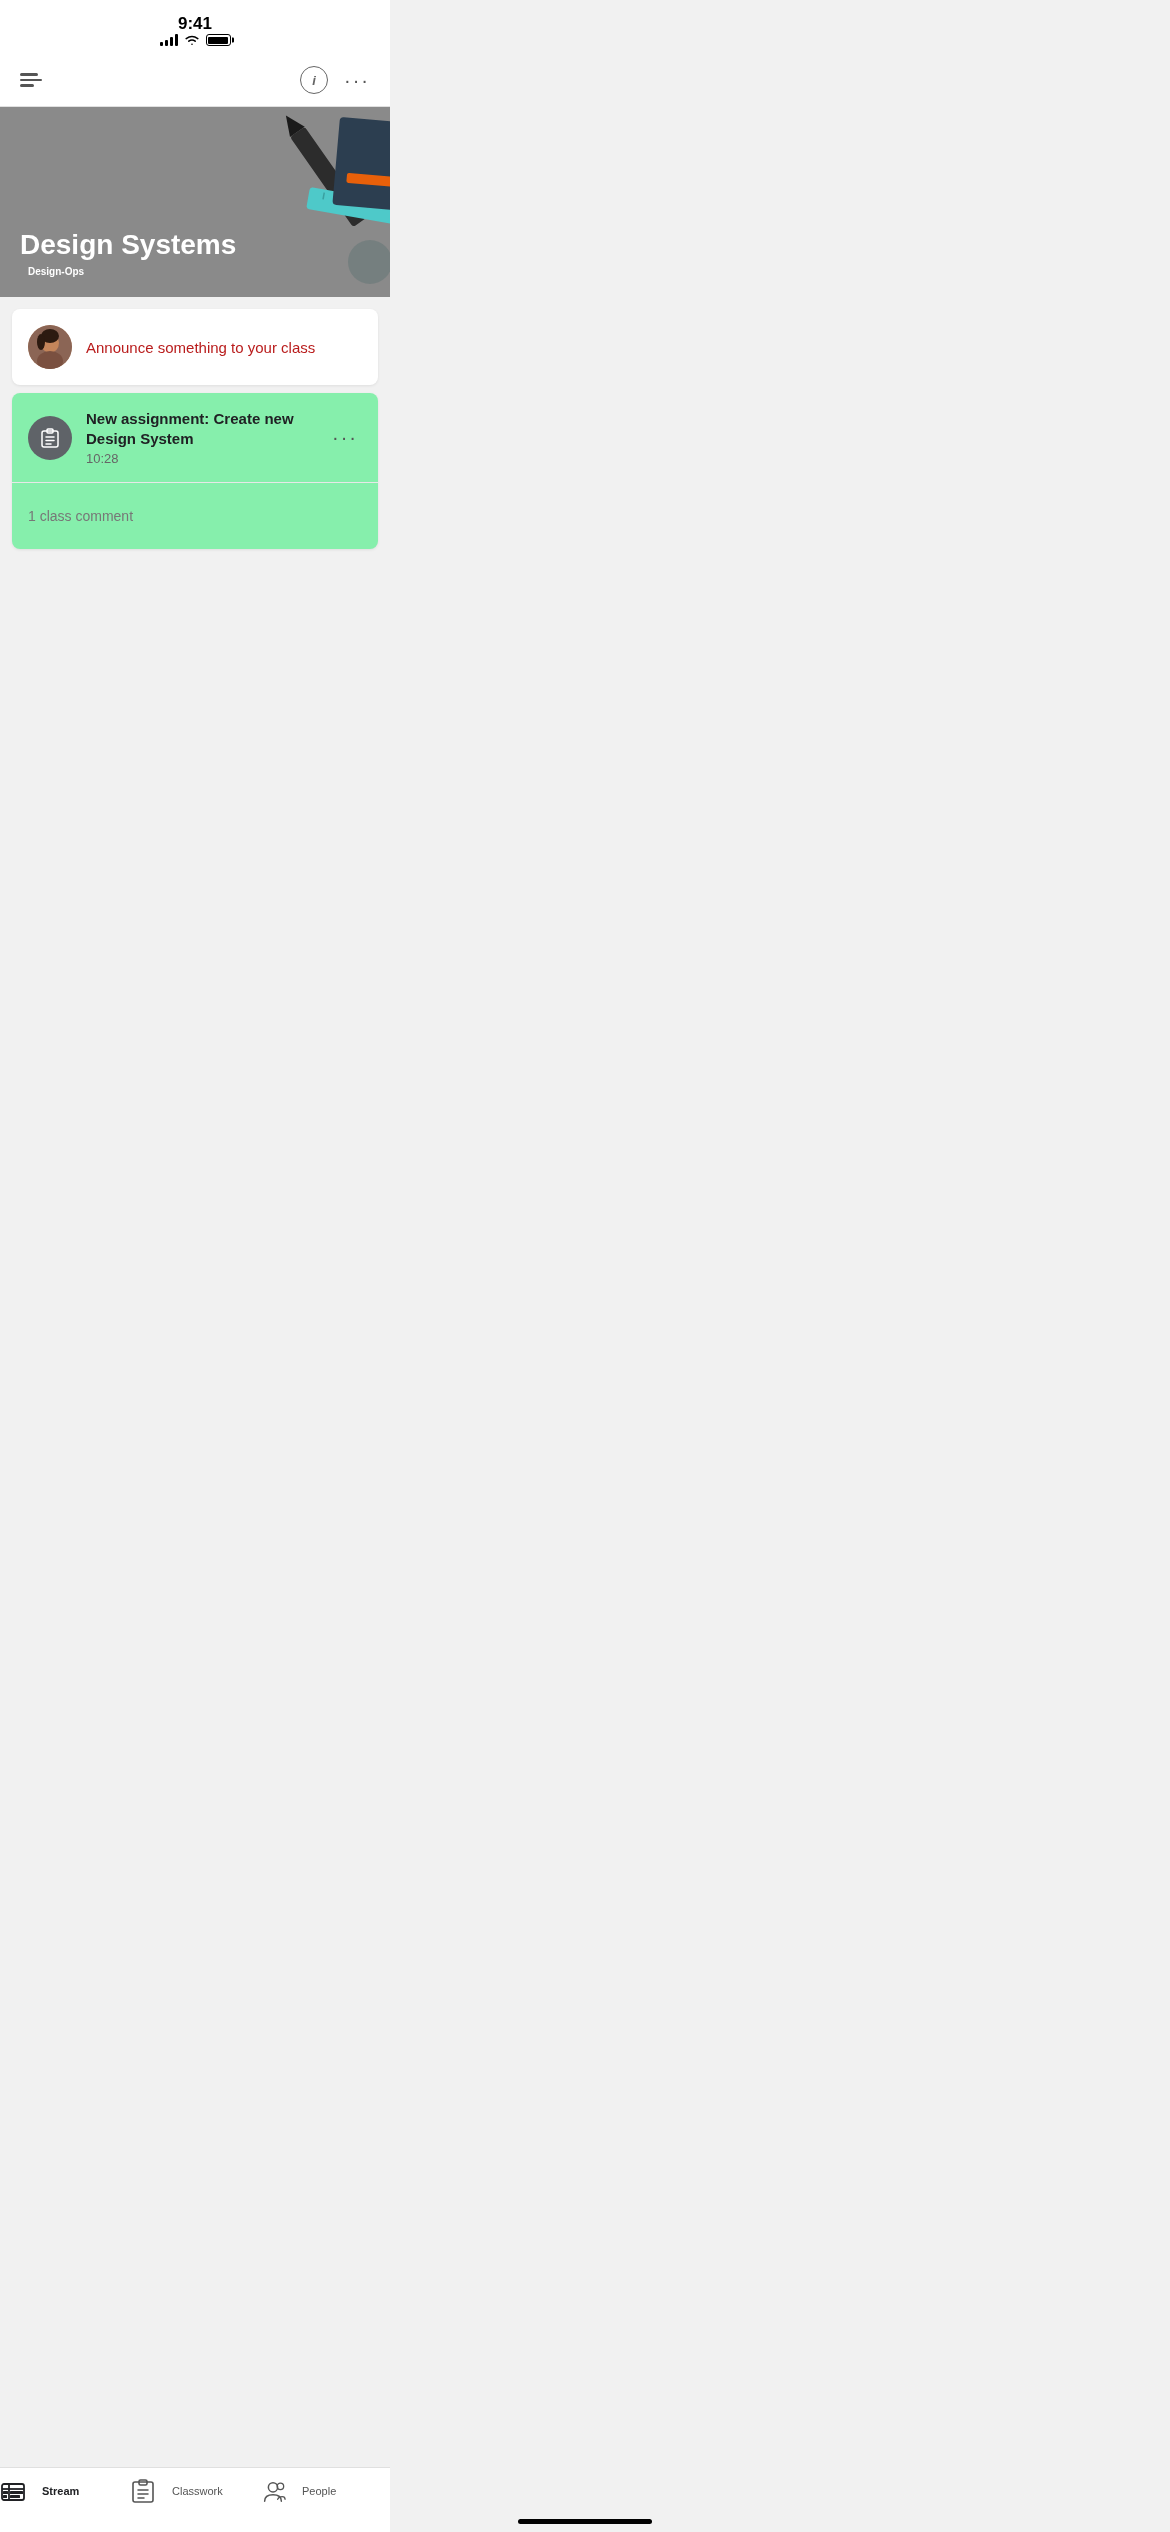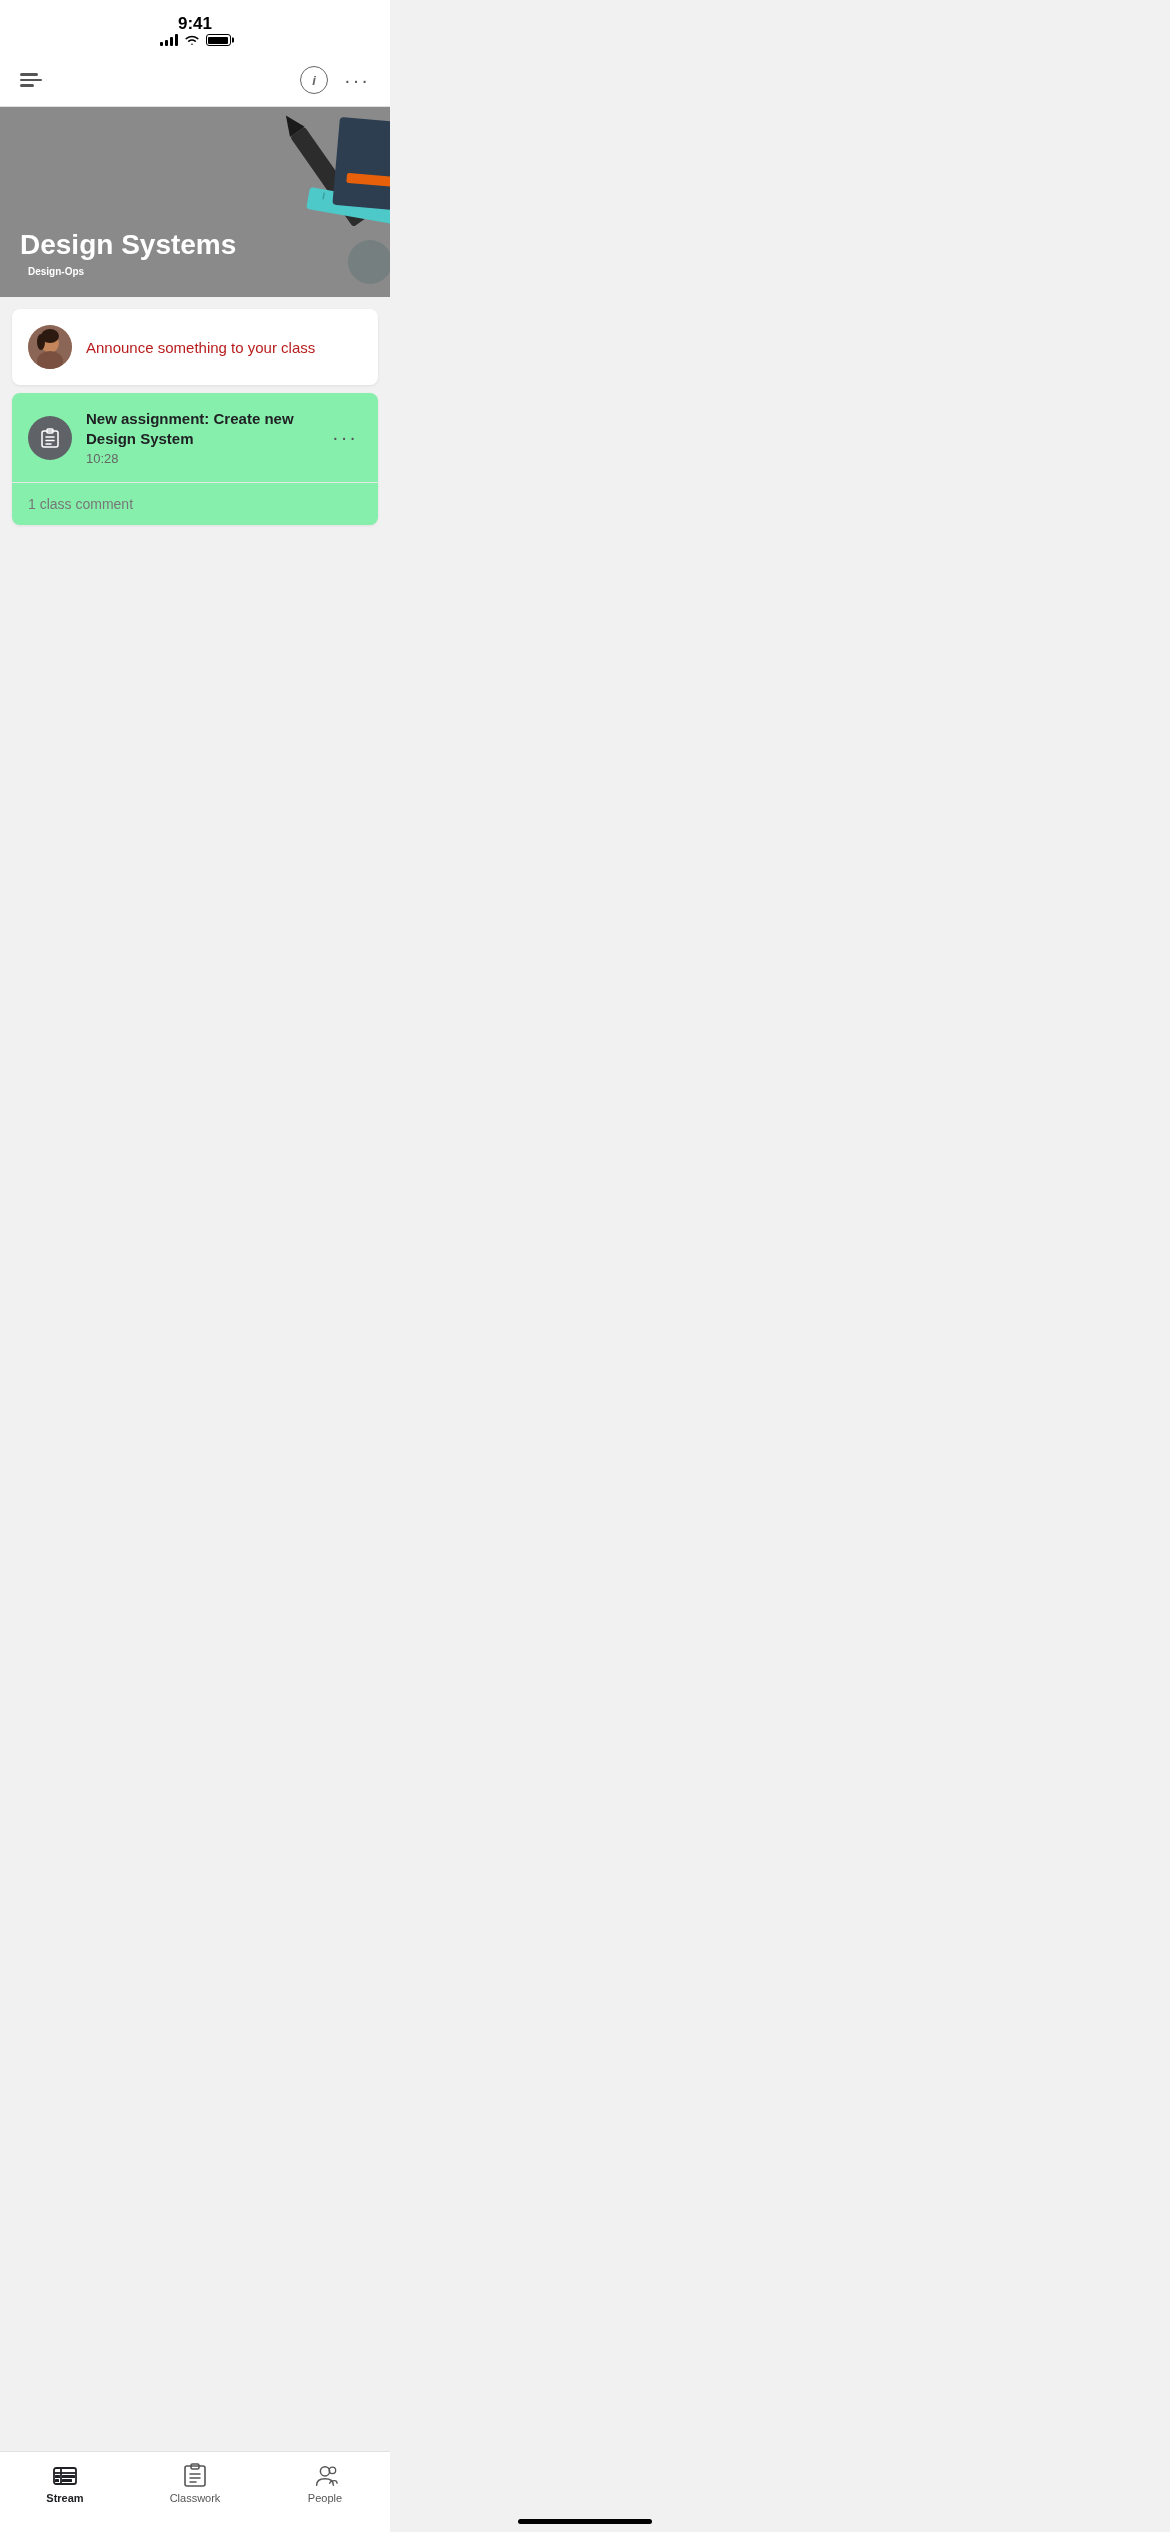--- a/index.html
+++ b/index.html
@@ -225,44 +225,44 @@
     }
     .assignment-more {
       font-size: 20px;
       color: #555;
       cursor: pointer;
       letter-spacing: 2px;
       padding: 4px;
     }
     .assignment-footer {
       border-top: 1px solid #e8e8e8;
-      padding: 12px 16px;
+      padding: 24px 16px;
     }
     .comment-text {
       font-size: 14px;
       color: #777;
     }
 
     
     .bottom-nav {
       position: fixed;
       bottom: 0;
       left: 0;
       width: 390px;
       background: #fff;
       border-top: 1px solid #e0e0e0;
       display: flex;
       justify-content: space-around;
       padding: 10px 0 28px 0;
     }
     .nav-item {
       display: flex;
-      flex-direction: column;
-      align-items: center;
-      gap: 4px;
+      flex-direction: row;
+      align-items: center;
+      gap: 16px;
       cursor: pointer;
       flex: 1;
     }
     .nav-icon {
       width: 26px;
       height: 26px;
       display: flex;
       align-items: center;
       justify-content: center;
     }

